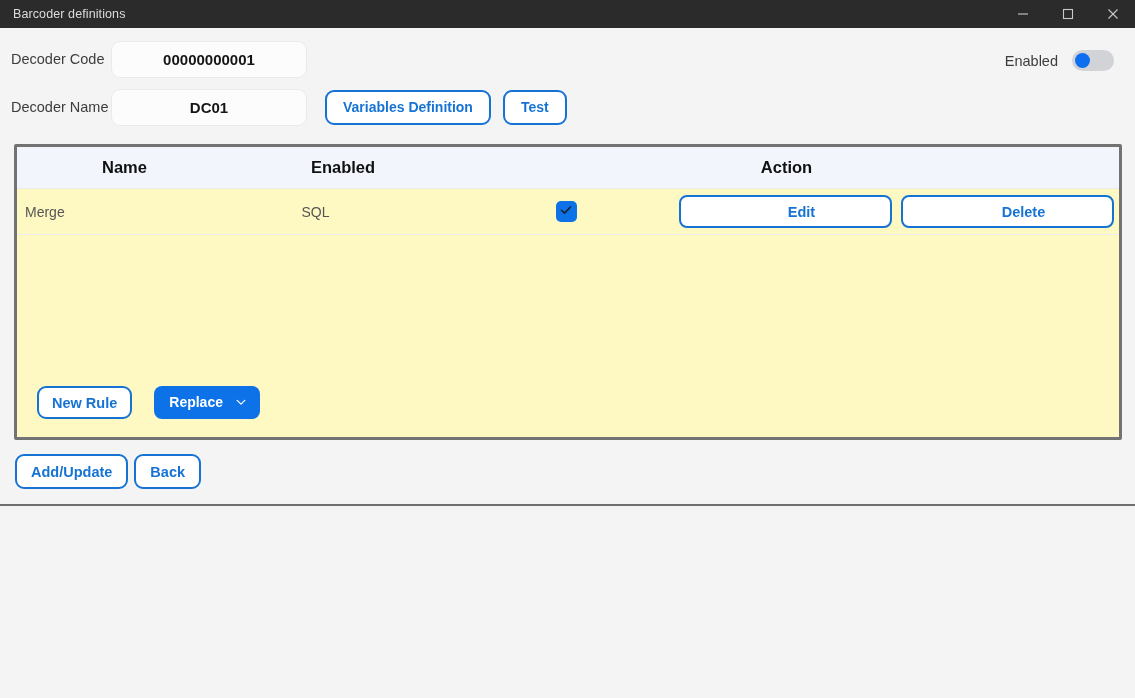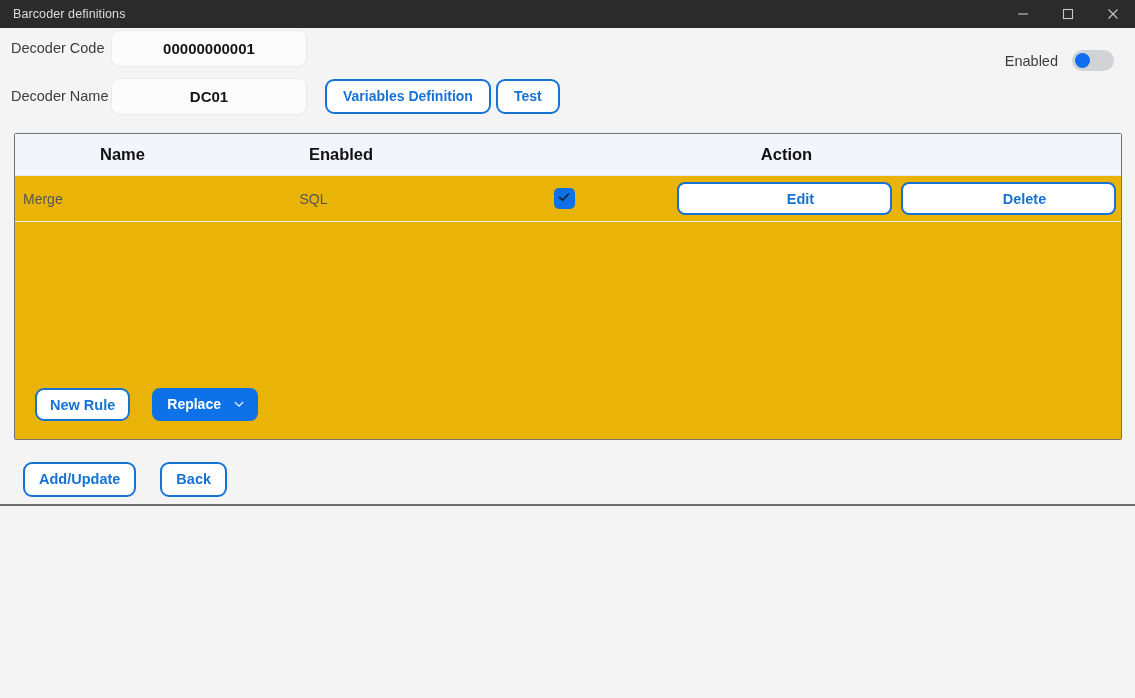--- a/index.html
+++ b/index.html
@@ -50,21 +50,21 @@
     align-items: center;
     justify-content: center;
     color: #c8c8c8;
   }
   .win-btn svg { display: block; }
 
   
   .form-area {
     position: relative;
     flex: 0 0 auto;
-    padding: 0 0 6px 0;
+    padding: 11px 0 6px 0;
   }
   .form-row {
     display: flex;
     align-items: center;
     height: 40px;
     margin-bottom: 8px;
     padding-left: 11px;
   }
   .field-label {
     font-size: 14.5px;
@@ -84,21 +84,21 @@
     font-size: 15px;
     font-weight: bold;
     color: #151515;
     outline: none;
     padding: 0 6px;
   }
 
   .btn-row-inline {
     display: flex;
     align-items: center;
-    gap: 5px;
+    gap: 12px;
     margin-left: 18px;
   }
 
   
   .btn-outline {
     box-sizing: border-box;
     border: 2px solid #1673d4;
     border-radius: 9px;
     background: #ffffff;
     color: #1673d4;
@@ -161,22 +161,22 @@
     width: 15px;
     height: 15px;
     border-radius: 50%;
     background: #0d6ef0;
   }
 
   
   .panel {
     position: relative;
     margin: 3px 13px 0 14px;
-    background: #eab308;
-    border: 1px solid #737373;
+    background: #fef9c3;
+    border: 3px solid #737373;
     border-radius: 2px;
     flex: 1 1 auto;
     display: flex;
     flex-direction: column;
     min-height: 0;
   }
 
   .table-head {
     display: flex;
     align-items: center;
@@ -258,23 +258,22 @@
     align-items: center;
     gap: 22px;
     padding: 0 0 18px 20px;
   }
   .panel-footer .btn-outline { height: 33px; font-size: 14.5px; padding: 0 13px; }
 
   
   .window-footer {
     flex: 0 0 auto;
     display: flex;
-    align-items: center;
-    gap: 24px;
-    padding: 14px 0 0 23px;
+    gap: 6px;
+    padding: 14px 0 0 15px;
     height: 64px;
     box-sizing: border-box;
   }
   .window-footer .btn-outline { height: 35px; font-size: 14.5px; padding: 0 14px; }
 </style>
 </head>
 <body>
 
 <div class="window">
 

